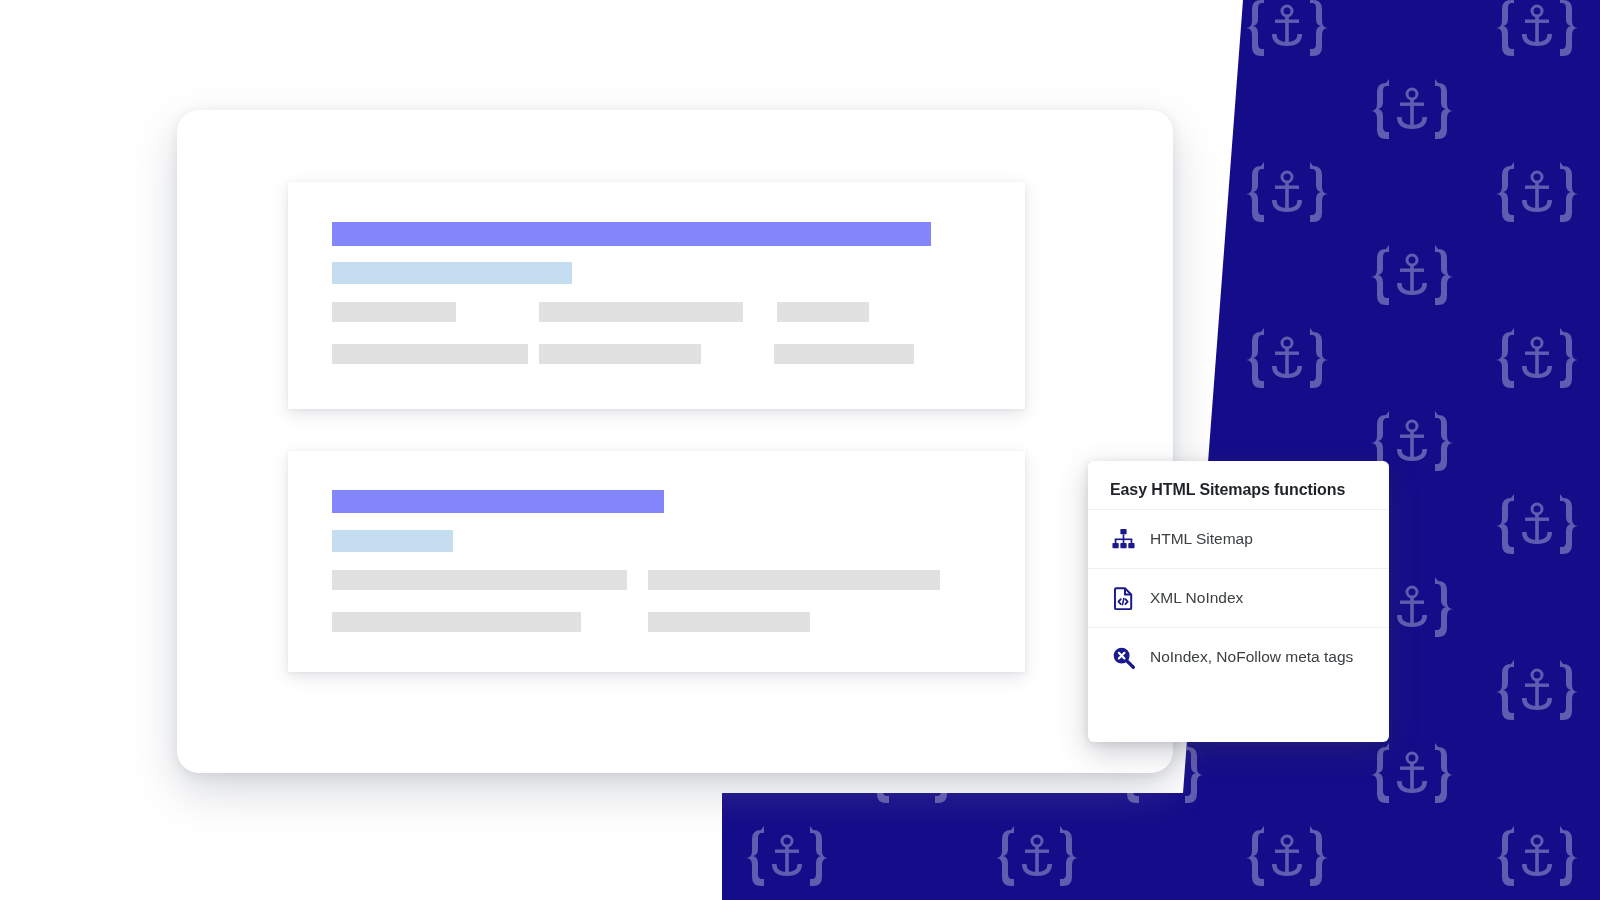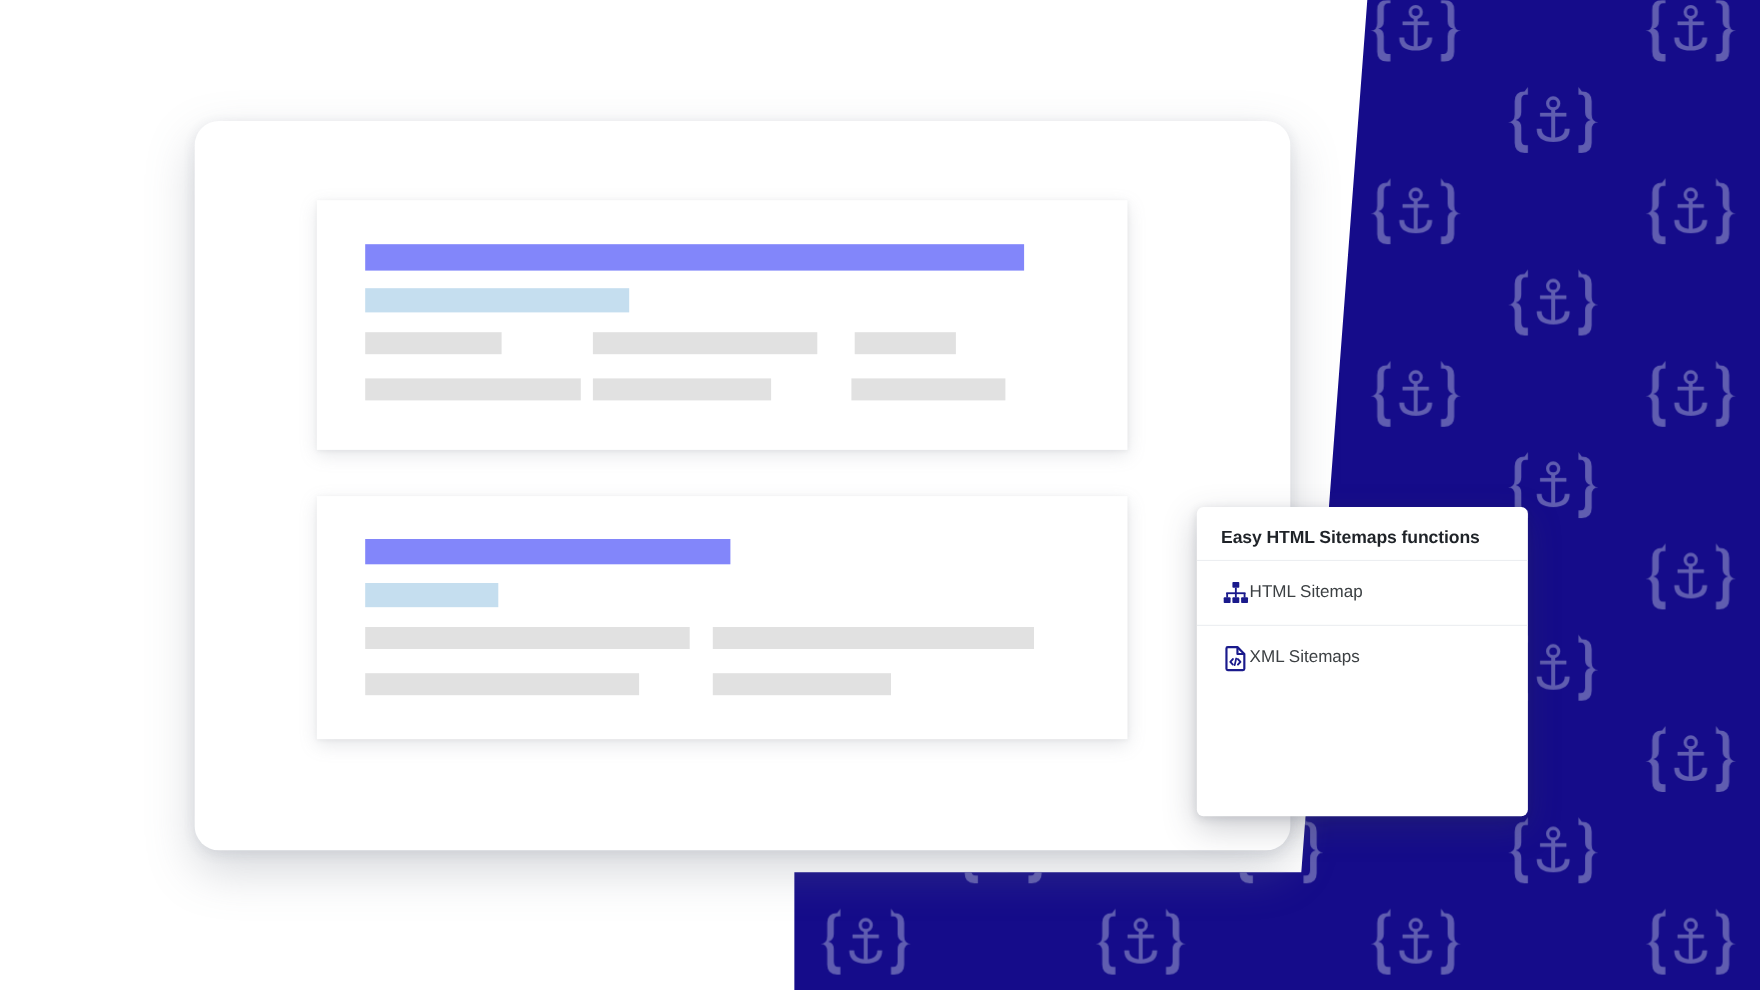--- a/index.html
+++ b/index.html
@@ -82,20 +82,21 @@
     color: #1f2328;
     padding: 20px 0 10px 22px;
     letter-spacing: -0.1px;
     white-space: nowrap;
   }
   .menu-item {
     display: flex;
     align-items: center;
     height: 59px;
     padding-left: 22px;
+    gap: 14px;
     border-top: 1px solid #eceef1;
   }
   .menu-item:first-of-type { border-top: none; }
   .menu-item .mi-icon {
     width: 26px; height: 26px;
     flex: 0 0 26px;
     display: flex; align-items: center; justify-content: center;
   }
   .menu-item .mi-label {
     font-size: 15.5px;
@@ -219,20 +220,30 @@
       <span class="mi-icon">
         <svg width="25" height="25" viewBox="0 0 24 24">
           <path d="M5 2.2 h8.4 L19.4 8.2 V21 a1.2 1.2 0 0 1 -1.2 1.2 H5
                    A1.2 1.2 0 0 1 3.8 21 V3.4 A1.2 1.2 0 0 1 5 2.2 Z" fill="none" stroke="#1A1A8C" stroke-width="1.9" stroke-linejoin="round"></path>
           <path d="M13.4 2.4 V8.2 H19.2" fill="none" stroke="#1A1A8C" stroke-width="1.9" stroke-linejoin="round"></path>
           <path d="M9.4 12.6 L7.2 15 L9.4 17.4" fill="none" stroke="#1A1A8C" stroke-width="1.7" stroke-linecap="round" stroke-linejoin="round"></path>
           <path d="M13.8 12.6 L16 15 L13.8 17.4" fill="none" stroke="#1A1A8C" stroke-width="1.7" stroke-linecap="round" stroke-linejoin="round"></path>
           <path d="M12.3 12.1 L11 17.9" fill="none" stroke="#1A1A8C" stroke-width="1.5" stroke-linecap="round"></path>
         </svg>
       </span>
-      <span class="mi-label">XML Sitemaps</span>
+      <span class="mi-label">XML NoIndex</span>
     </div>
 
 
+    <div class="menu-item">
+      <span class="mi-icon">
+        <svg width="25" height="25" viewBox="0 0 24 24">
+          <circle cx="10.2" cy="10.2" r="7.6" fill="#1A1A8C"></circle>
+          <path d="M7.5 7.5 L12.9 12.9 M12.9 7.5 L7.5 12.9" fill="none" stroke="#ffffff" stroke-width="2.1" stroke-linecap="round"></path>
+          <path d="M15.8 15.8 L21.4 21.4" fill="none" stroke="#1A1A8C" stroke-width="3.2" stroke-linecap="round"></path>
+        </svg>
+      </span>
+      <span class="mi-label">NoIndex, NoFollow meta tags</span>
+    </div>
 
   </div>
 
 </div>
 
 </body></html>

